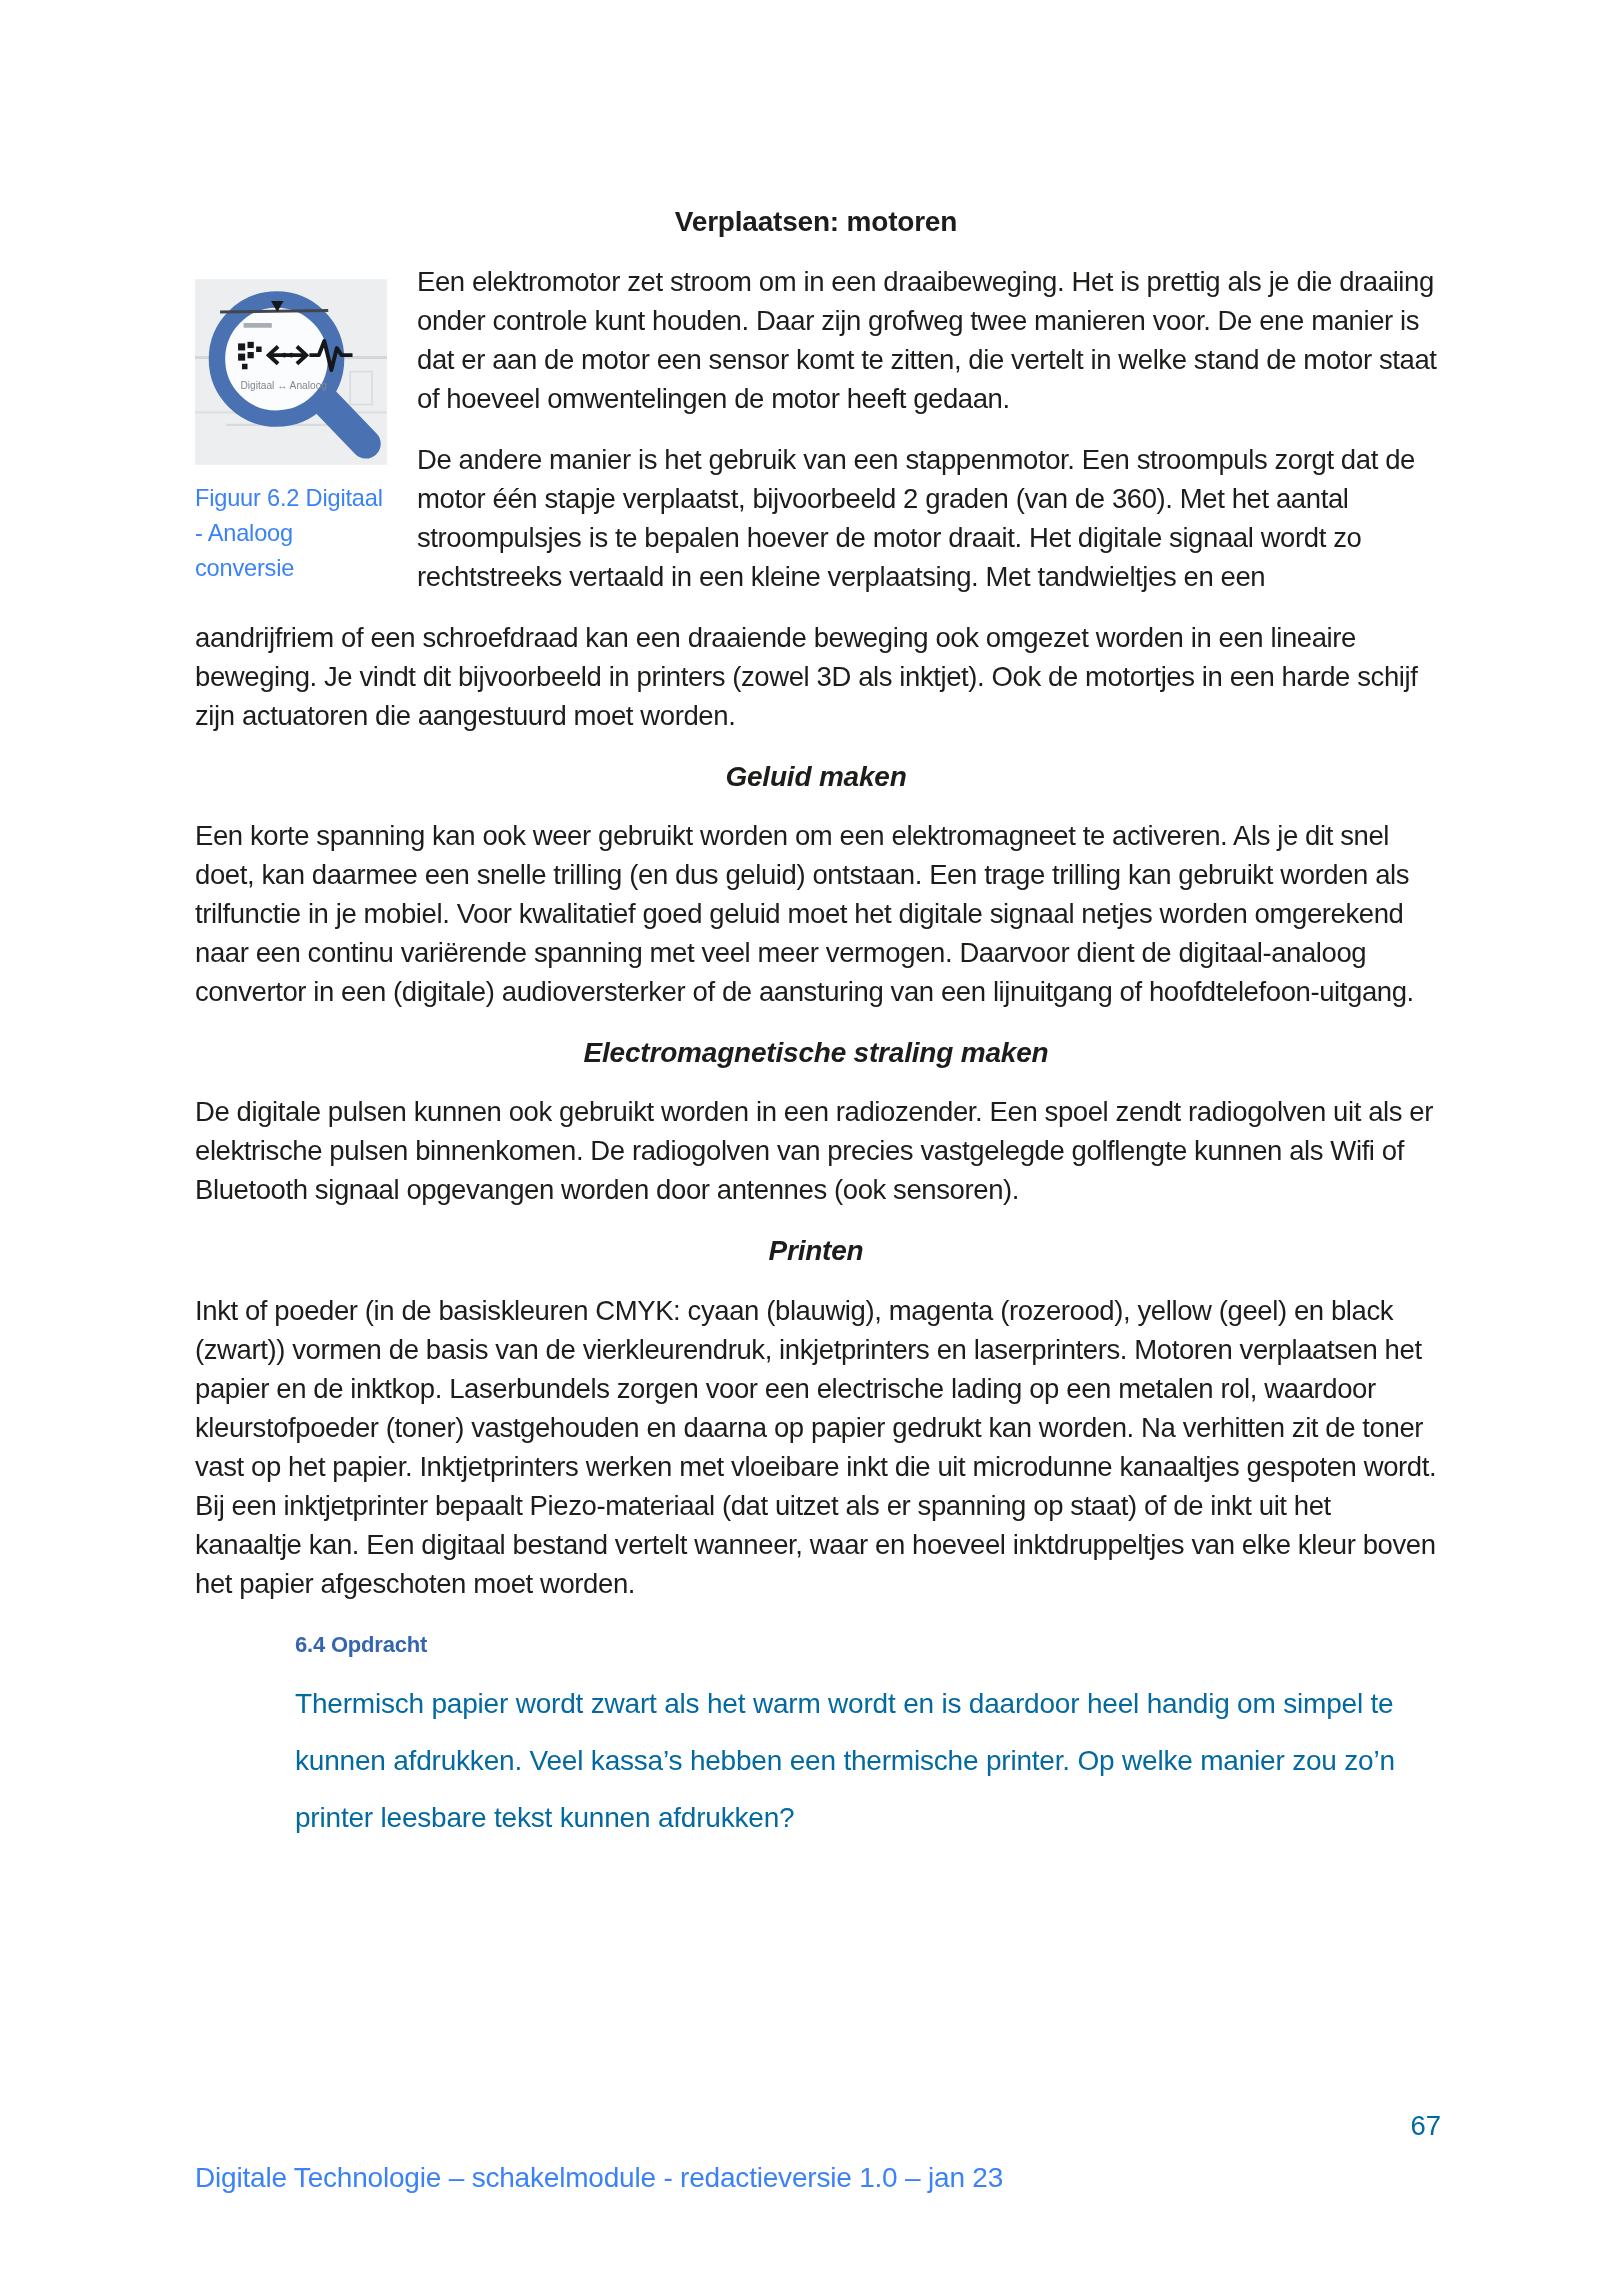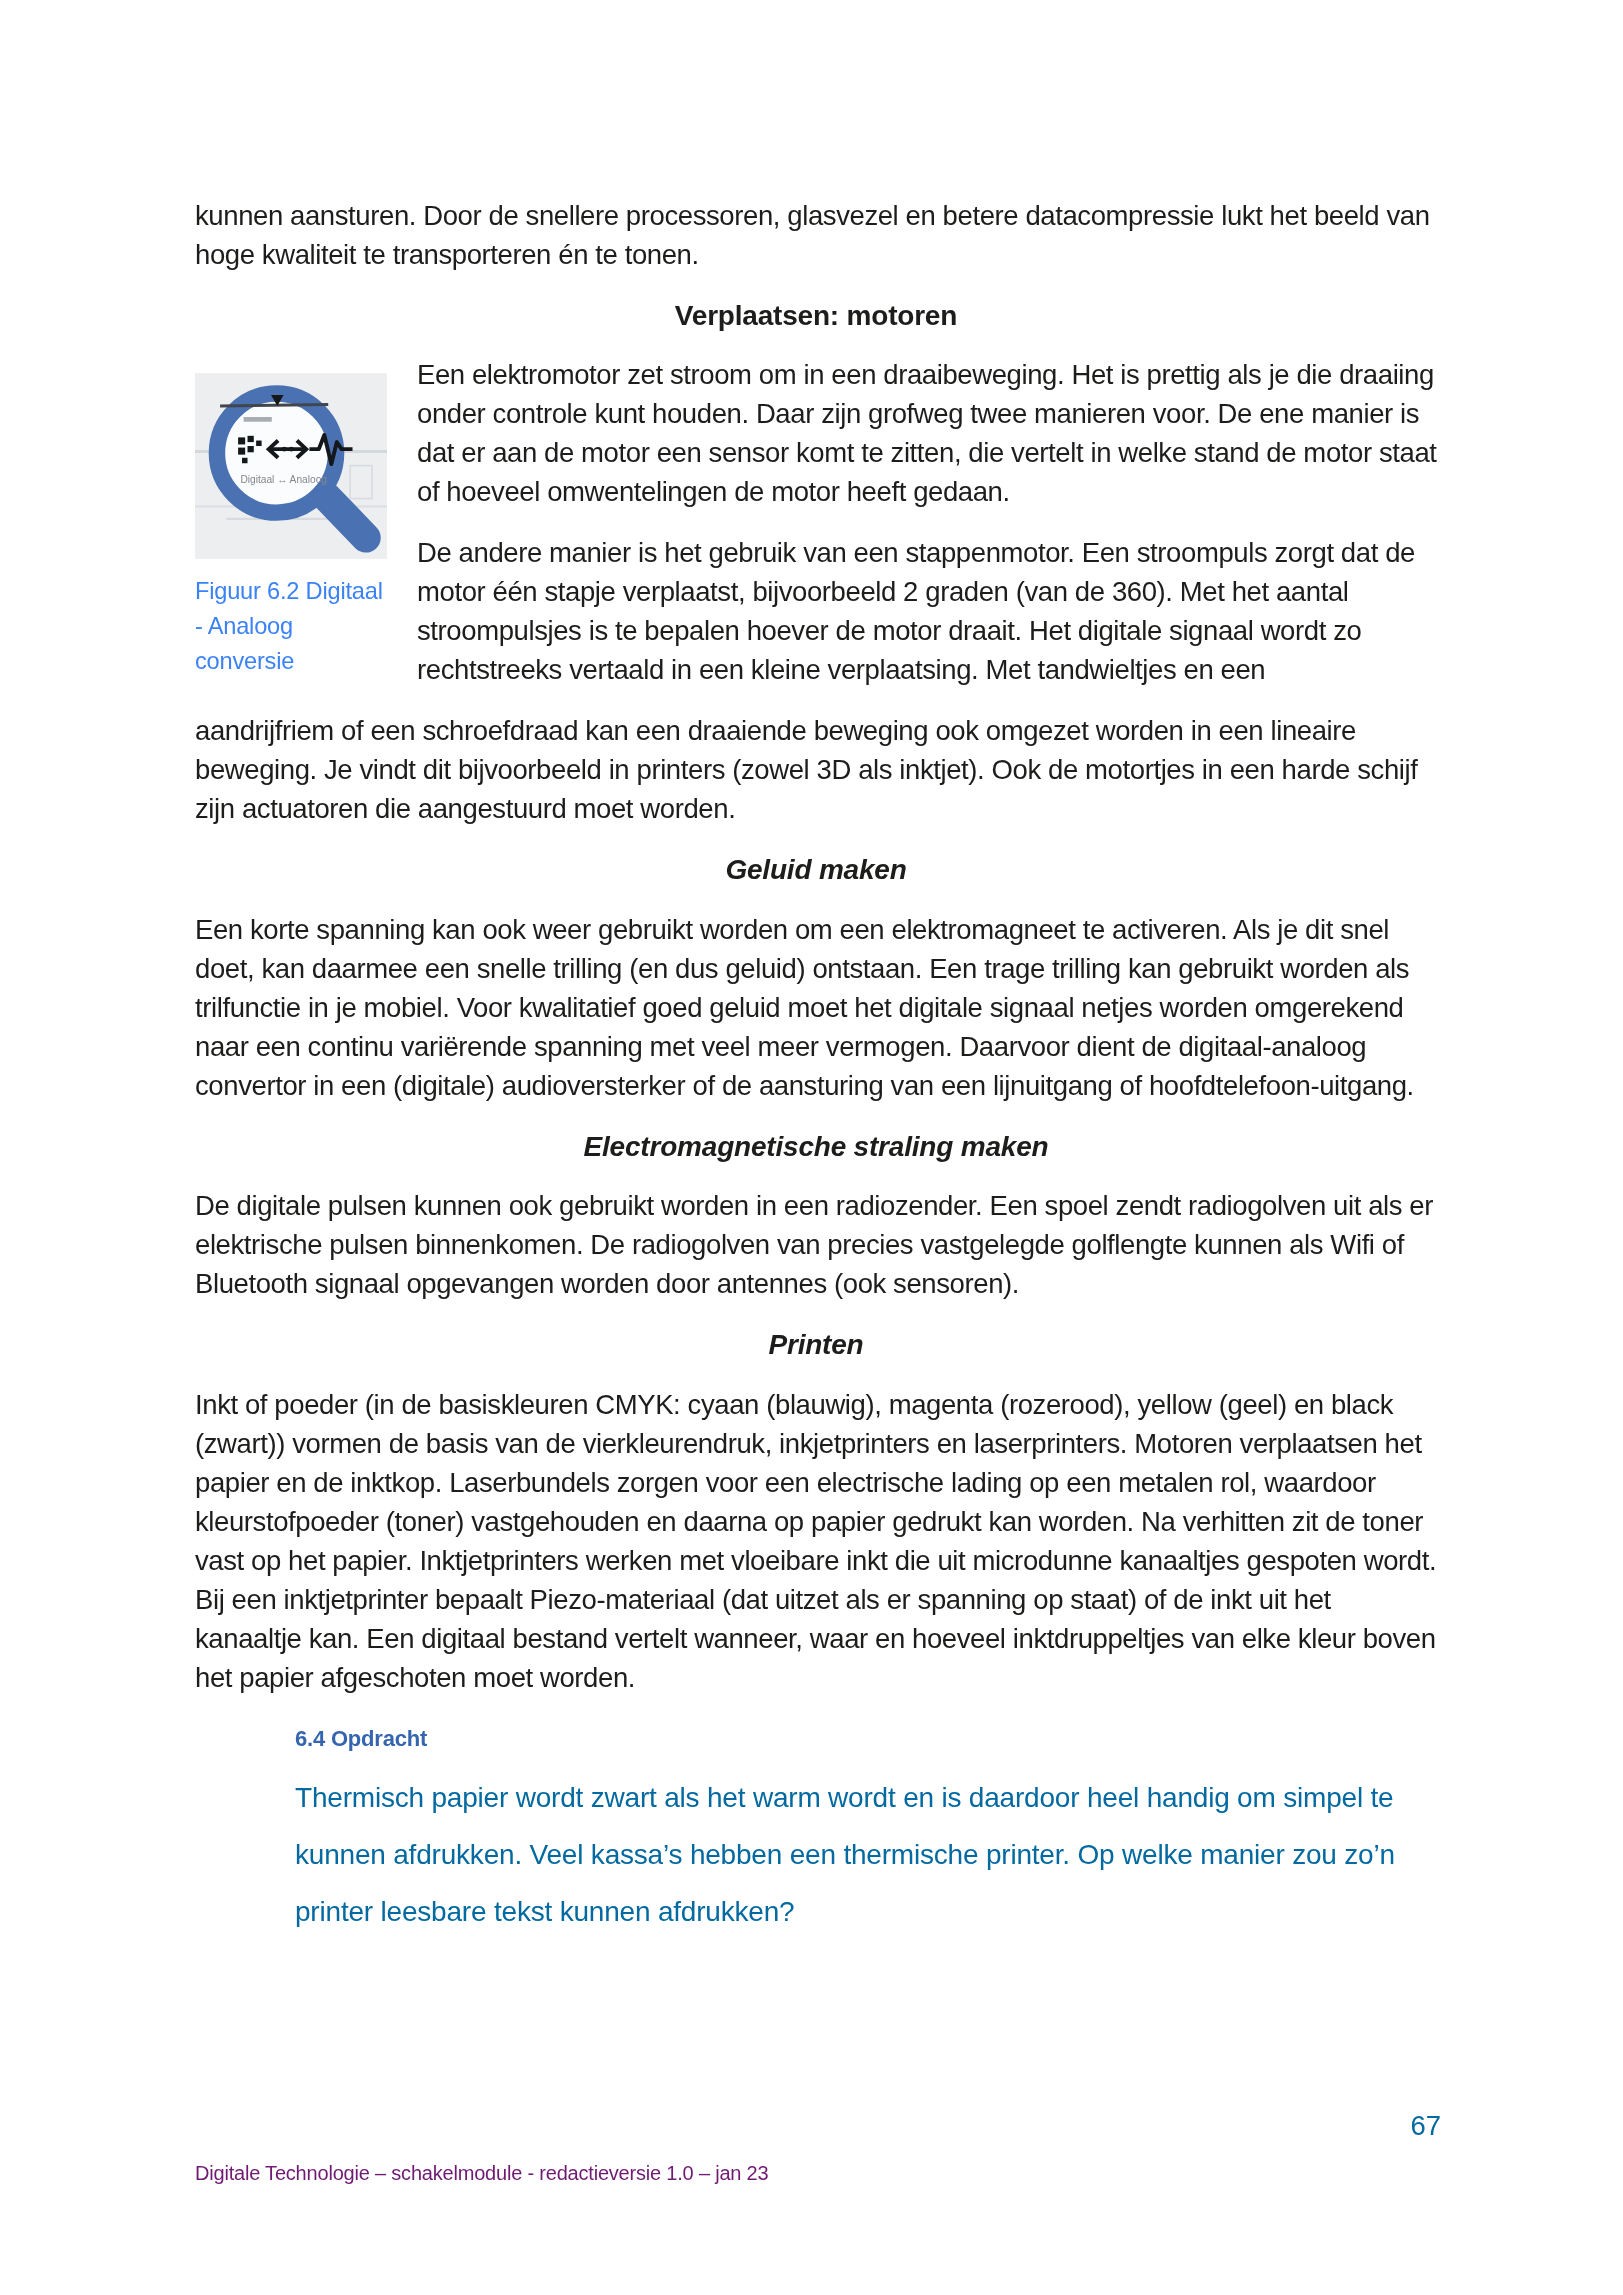--- a/index.html
+++ b/index.html
@@ -70,32 +70,31 @@
     position:absolute;
     top:2110px;
     right:182px;
     font-size:27.5px;
     color:#0369a1;
   }
   .footer-text{
     position:absolute;
     top:2162px;
     left:195px;
-    font-size:20px;
-    color:#701a75;
+    font-size:28px;
+    color:#3b82f6;
     letter-spacing:-0.2px;
   }
 </style>
 </head>
 <body>
 
 <div class="page">
   <main class="content">
 
-    <p class="body">kunnen aansturen. Door de snellere processoren, glasvezel en betere datacompressie lukt het beeld van hoge kwaliteit te transporteren én te tonen.</p>
 
     <h2 class="sub">Verplaatsen: motoren</h2>
 
     <div class="fig-row">
       <figure class="fig">
         <svg class="figimg" width="192" height="186" viewBox="0 0 245 237" xmlns="http://www.w3.org/2000/svg">
           <rect width="245" height="237" fill="#eceef0"></rect>
           <line x1="0" y1="100" x2="245" y2="100" stroke="#d4d8dc" stroke-width="4"></line>
           <line x1="0" y1="170" x2="245" y2="170" stroke="#dde0e3" stroke-width="3"></line>
           <rect x="198" y="118" width="28" height="42" fill="none" stroke="#d8dbdf" stroke-width="2"></rect>

